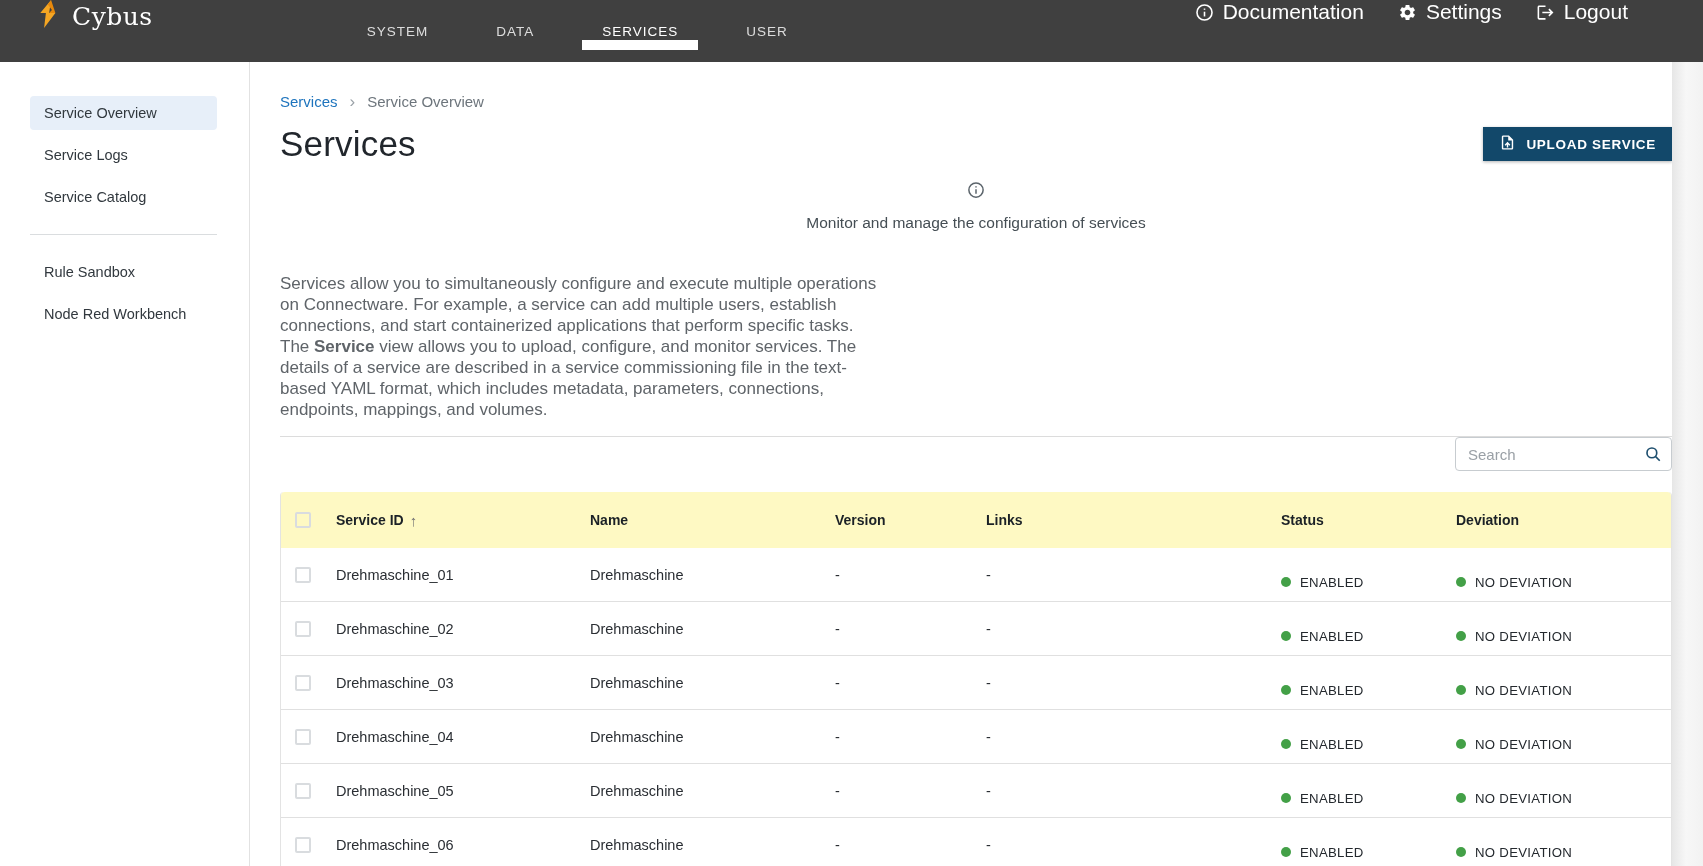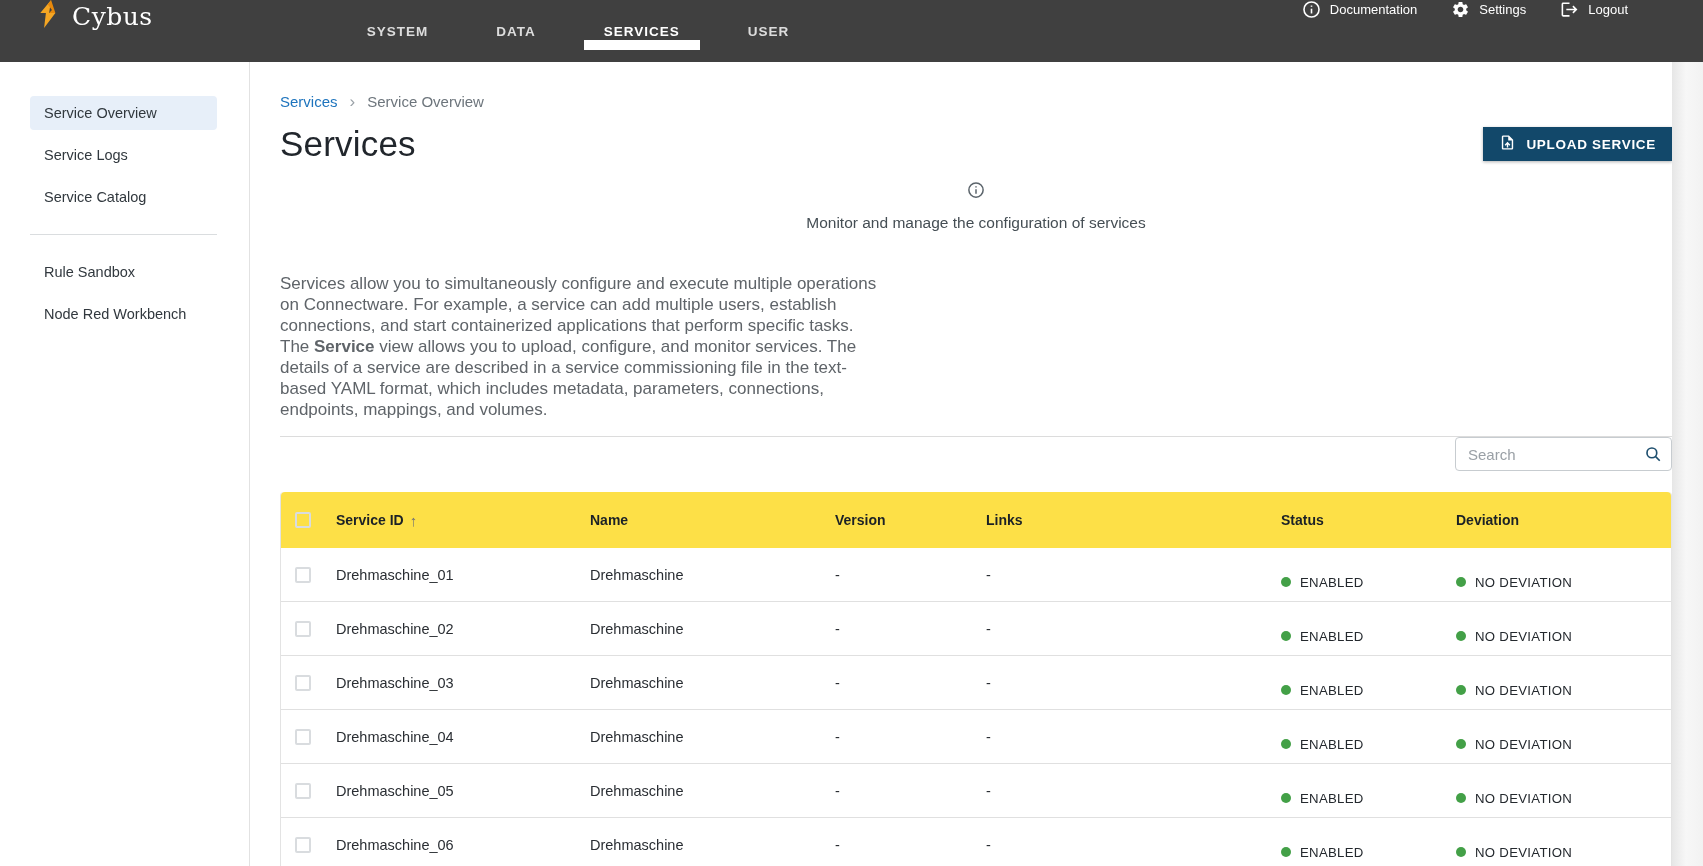--- a/index.html
+++ b/index.html
@@ -6,27 +6,27 @@
   html,body { width:1703px; height:866px; overflow:hidden; background:#fff;
               font-family:"Liberation Sans", sans-serif; }
 
   
   .navbar { position:relative; height:62px; background:#404040; display:flex;
             align-items:flex-start; color:#fff; z-index:5; }
   .brand { display:flex; align-items:center; gap:9px; margin-left:37px; cursor:pointer; }
   .brand-text { font-family:"DejaVu Serif", serif; font-size:25px; letter-spacing:.5px; color:#fff; }
   .nav-tabs { display:flex; height:100%; margin-left:180px; }
   .nav-tab { position:relative; display:flex; align-items:center; padding:10px 20px; margin:17px 14px;
-             font-size:13.5px; letter-spacing:1px; font-weight:700; color:rgba(255,255,255,.82);
+             font-size:13.5px; letter-spacing:1px; font-weight:400; color:rgba(255,255,255,.82);
              cursor:pointer; }
   .nav-tab.active { color:#fff; }
   .nav-tab.active::after { content:""; position:absolute; left:0; right:0; bottom:-5px;
              height:10px; background:#fff; }
   .nav-actions { display:flex; align-items:center; gap:34px; margin-left:auto; margin-right:75px; }
-  .nav-action { display:flex; align-items:center; gap:9px; font-size:13px; color:#fff; cursor:pointer; }
+  .nav-action { display:flex; align-items:center; gap:9px; font-size:21px; color:#fff; cursor:pointer; }
   .nav-action svg { display:block; }
 
   
   .app { position:relative; display:flex; height:804px;
          box-shadow: inset 8px 0 8px -8px rgba(0,0,0,.30); }
   .right-strip { position:absolute; top:0; right:0; bottom:0; width:31px;
                  background:linear-gradient(90deg,#e6e6e6 0,#f7f7f7 45%,#f2f2f2 100%); }
 
   
   .sidebar { width:250px; border-right:1px solid #e2e2e2; padding-top:26px; flex:none; background:#fff; }
@@ -62,21 +62,21 @@
   .search-box input { width:100%; height:100%; border:1px solid #c7ccd0; border-radius:4px;
               padding:0 36px 0 12px; font-size:15px; color:#333; outline:none; font-family:inherit; }
   .search-box input::placeholder { color:#9aa0a6; }
   .search-icon { position:absolute; right:10px; top:8px; }
 
   
   .table { margin-top:21px; border-left:1px solid #e3e3e3; border-right:1px solid #e3e3e3;
            border-radius:4px 4px 0 0; }
   .tr { display:grid; grid-template-columns:40px 254px 245px 151px 295px 175px 1fr;
         align-items:center; }
-  .thead { height:56px; background:#fde047; border-radius:4px 4px 0 0; }
+  .thead { height:56px; background:#fef9c3; border-radius:4px 4px 0 0; }
   .th { font-size:14px; font-weight:700; color:#1b2126; padding-left:15px; display:flex;
         align-items:center; gap:6px; cursor:pointer; }
   .sort-arrow { color:#757575; font-size:15px; font-weight:400; }
   .row { height:54px; border-bottom:1px solid #e0e0e0; background:#fff; cursor:pointer; }
   .td { font-size:14.5px; color:#2a2e33; padding-left:15px; }
   .cb-cell { display:flex; padding-left:14px; }
   .checkbox { width:16px; height:16px; border:2px solid #d9dcdf; border-radius:2px;
               background:transparent; cursor:pointer; }
   .status-cell { display:flex; align-items:center; gap:9px; padding-left:15px;margin-top:15px; }
   .dot { width:10px; height:10px; border-radius:50%; background:#43A047; flex:none; }

